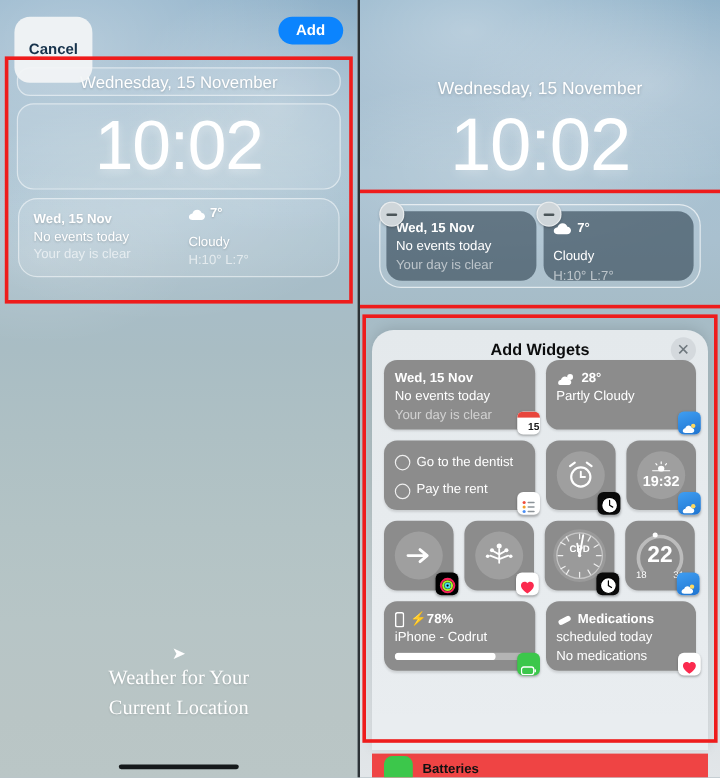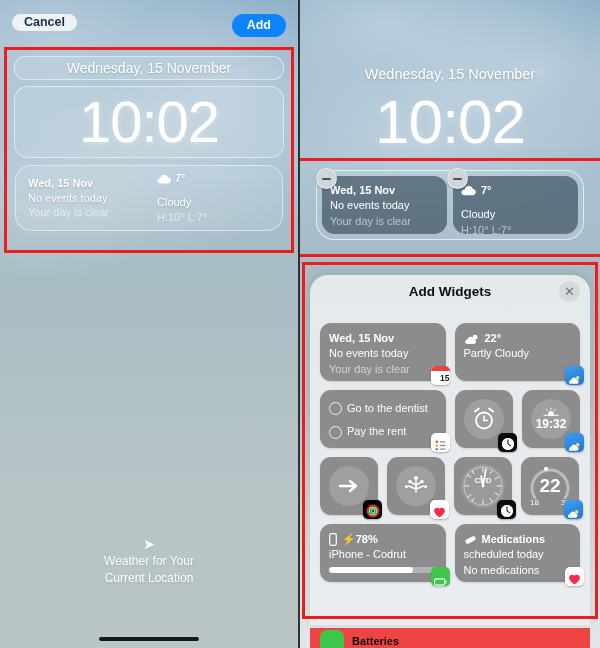--- a/index.html
+++ b/index.html
@@ -55,21 +55,21 @@
         #dde2e5 92%,
         #e2e6e9 100%);
   }
 
   
   .topbar{position:absolute;left:0;top:0;width:298px;height:46px;z-index:10;}
   .btn-cancel{
     position:absolute;left:12px;top:14px;
     background:rgba(243,245,246,.92);color:#16324b;
     font-size:12.5px;font-weight:bold;
-    padding:2px 12px;border-radius:13px;line-height:1;
+    padding:21px 12px;border-radius:13px;line-height:1;
     border:none;cursor:pointer;
     font-family:"Liberation Sans", sans-serif;
   }
   .btn-add{
     position:absolute;right:12px;top:14px;
     background:#0b84fe;color:#ffffff;
     font-size:12.5px;font-weight:bold;
     padding:5px 15px;border-radius:13px;line-height:1;
     border:none;cursor:pointer;
     font-family:"Liberation Sans", sans-serif;
@@ -147,21 +147,21 @@
   .minus-badge i{display:block;width:9px;height:2px;background:#4b5559;border-radius:1px;}
 
   
   .sheet{
     position:absolute;left:10px;top:275px;width:280px;height:350px;
     background:linear-gradient(180deg,#e4e9ec 0%,#e7ebee 40%,#e9edf0 100%);
     border-radius:18px 18px 0 0;
     box-shadow:0 -2px 10px rgba(0,0,0,.10);
     z-index:8;overflow:hidden;
   }
-  .sheet-head{position:relative;height:48px;}
+  .sheet-head{position:relative;height:25px;}
   .sheet-title{
     position:absolute;left:0;top:9px;width:100%;text-align:center;
     font-size:13.5px;font-weight:bold;color:#0c0d0e;
   }
   .sheet-close{
     position:absolute;right:10px;top:6px;width:21px;height:21px;border-radius:50%;
     background:#d4d9dd;display:flex;align-items:center;justify-content:center;
     color:#6f787e;font-size:13px;line-height:1;cursor:pointer;
     border:none;font-family:"Liberation Sans", sans-serif;
   }
@@ -202,21 +202,21 @@
   .sheet-foot{position:absolute;left:0;bottom:0;width:100%;height:30px;background:#e9edf0;}
 
   
   .below{position:absolute;left:10px;top:628px;width:280px;height:20px;background:#ef4444;z-index:7;overflow:hidden;}
   .below .bic{position:absolute;left:10px;top:2px;width:24px;height:24px;border-radius:7px;background:#3cc74b;}
   .below .btxt{position:absolute;left:42px;top:7px;font-size:11px;font-weight:bold;color:#111;}
 
   
   .attrib{position:absolute;left:0;top:537px;width:298px;text-align:center;z-index:6;}
   .attrib .arr{color:#fff;font-size:14px;line-height:1;display:block;margin-bottom:2px;}
-  .attrib .at{color:#fff;font-size:12px;line-height:1.45;text-shadow:0 1px 2px rgba(0,0,0,.14);}
+  .attrib .at{color:#fff;font-size:17px;line-height:1.45;text-shadow:0 1px 2px rgba(0,0,0,.14);font-family:Liberation Serif, serif;}
 
   
   .home-ind{position:absolute;height:4px;border-radius:2px;background:#15191b;z-index:30;}
   #home-left{left:99px;top:637px;width:100px;}
 </style>
 </head>
 <body>
 
 <div class="screen">
 
@@ -310,21 +310,21 @@
               <span class="cb"></span>
               <span class="cn">15</span>
             </div>
           </div>
           <div class="tile tile-wide">
             <div class="trow">
               <svg width="16" height="12" viewBox="0 0 26 18">
                 <circle cx="18" cy="6" r="4" fill="#ffffff"></circle>
                 <path fill="#ffffff" d="M6 17h9.5c2.3 0 4.1-1.7 4.1-3.9 0-2.1-1.6-3.7-3.7-3.9C15.3 7 13.4 5.5 11 5.5c-2.6 0-4.8 1.8-5.3 4.3C3.4 10.2 1.8 11.8 1.8 14c0 1.9 1.6 3 4.2 3z"></path>
               </svg>
-              <span class="t1">22°</span>
+              <span class="t1">28°</span>
             </div>
             <div class="t2">Partly Cloudy</div>
             <div class="applet ap-weather">
               <svg width="14" height="11" viewBox="0 0 26 18">
                   <circle cx="18" cy="6" r="3.4" fill="#ffd85e"></circle>
                   <path fill="#ffffff" d="M6 17h9.5c2.3 0 4.1-1.7 4.1-3.9 0-2.1-1.6-3.7-3.7-3.9C15.3 7 13.4 5.5 11 5.5c-2.6 0-4.8 1.8-5.3 4.3C3.4 10.2 1.8 11.8 1.8 14c0 1.9 1.6 3 4.2 3z"></path>
                 </svg>
             </div>
           </div>
         </div>

